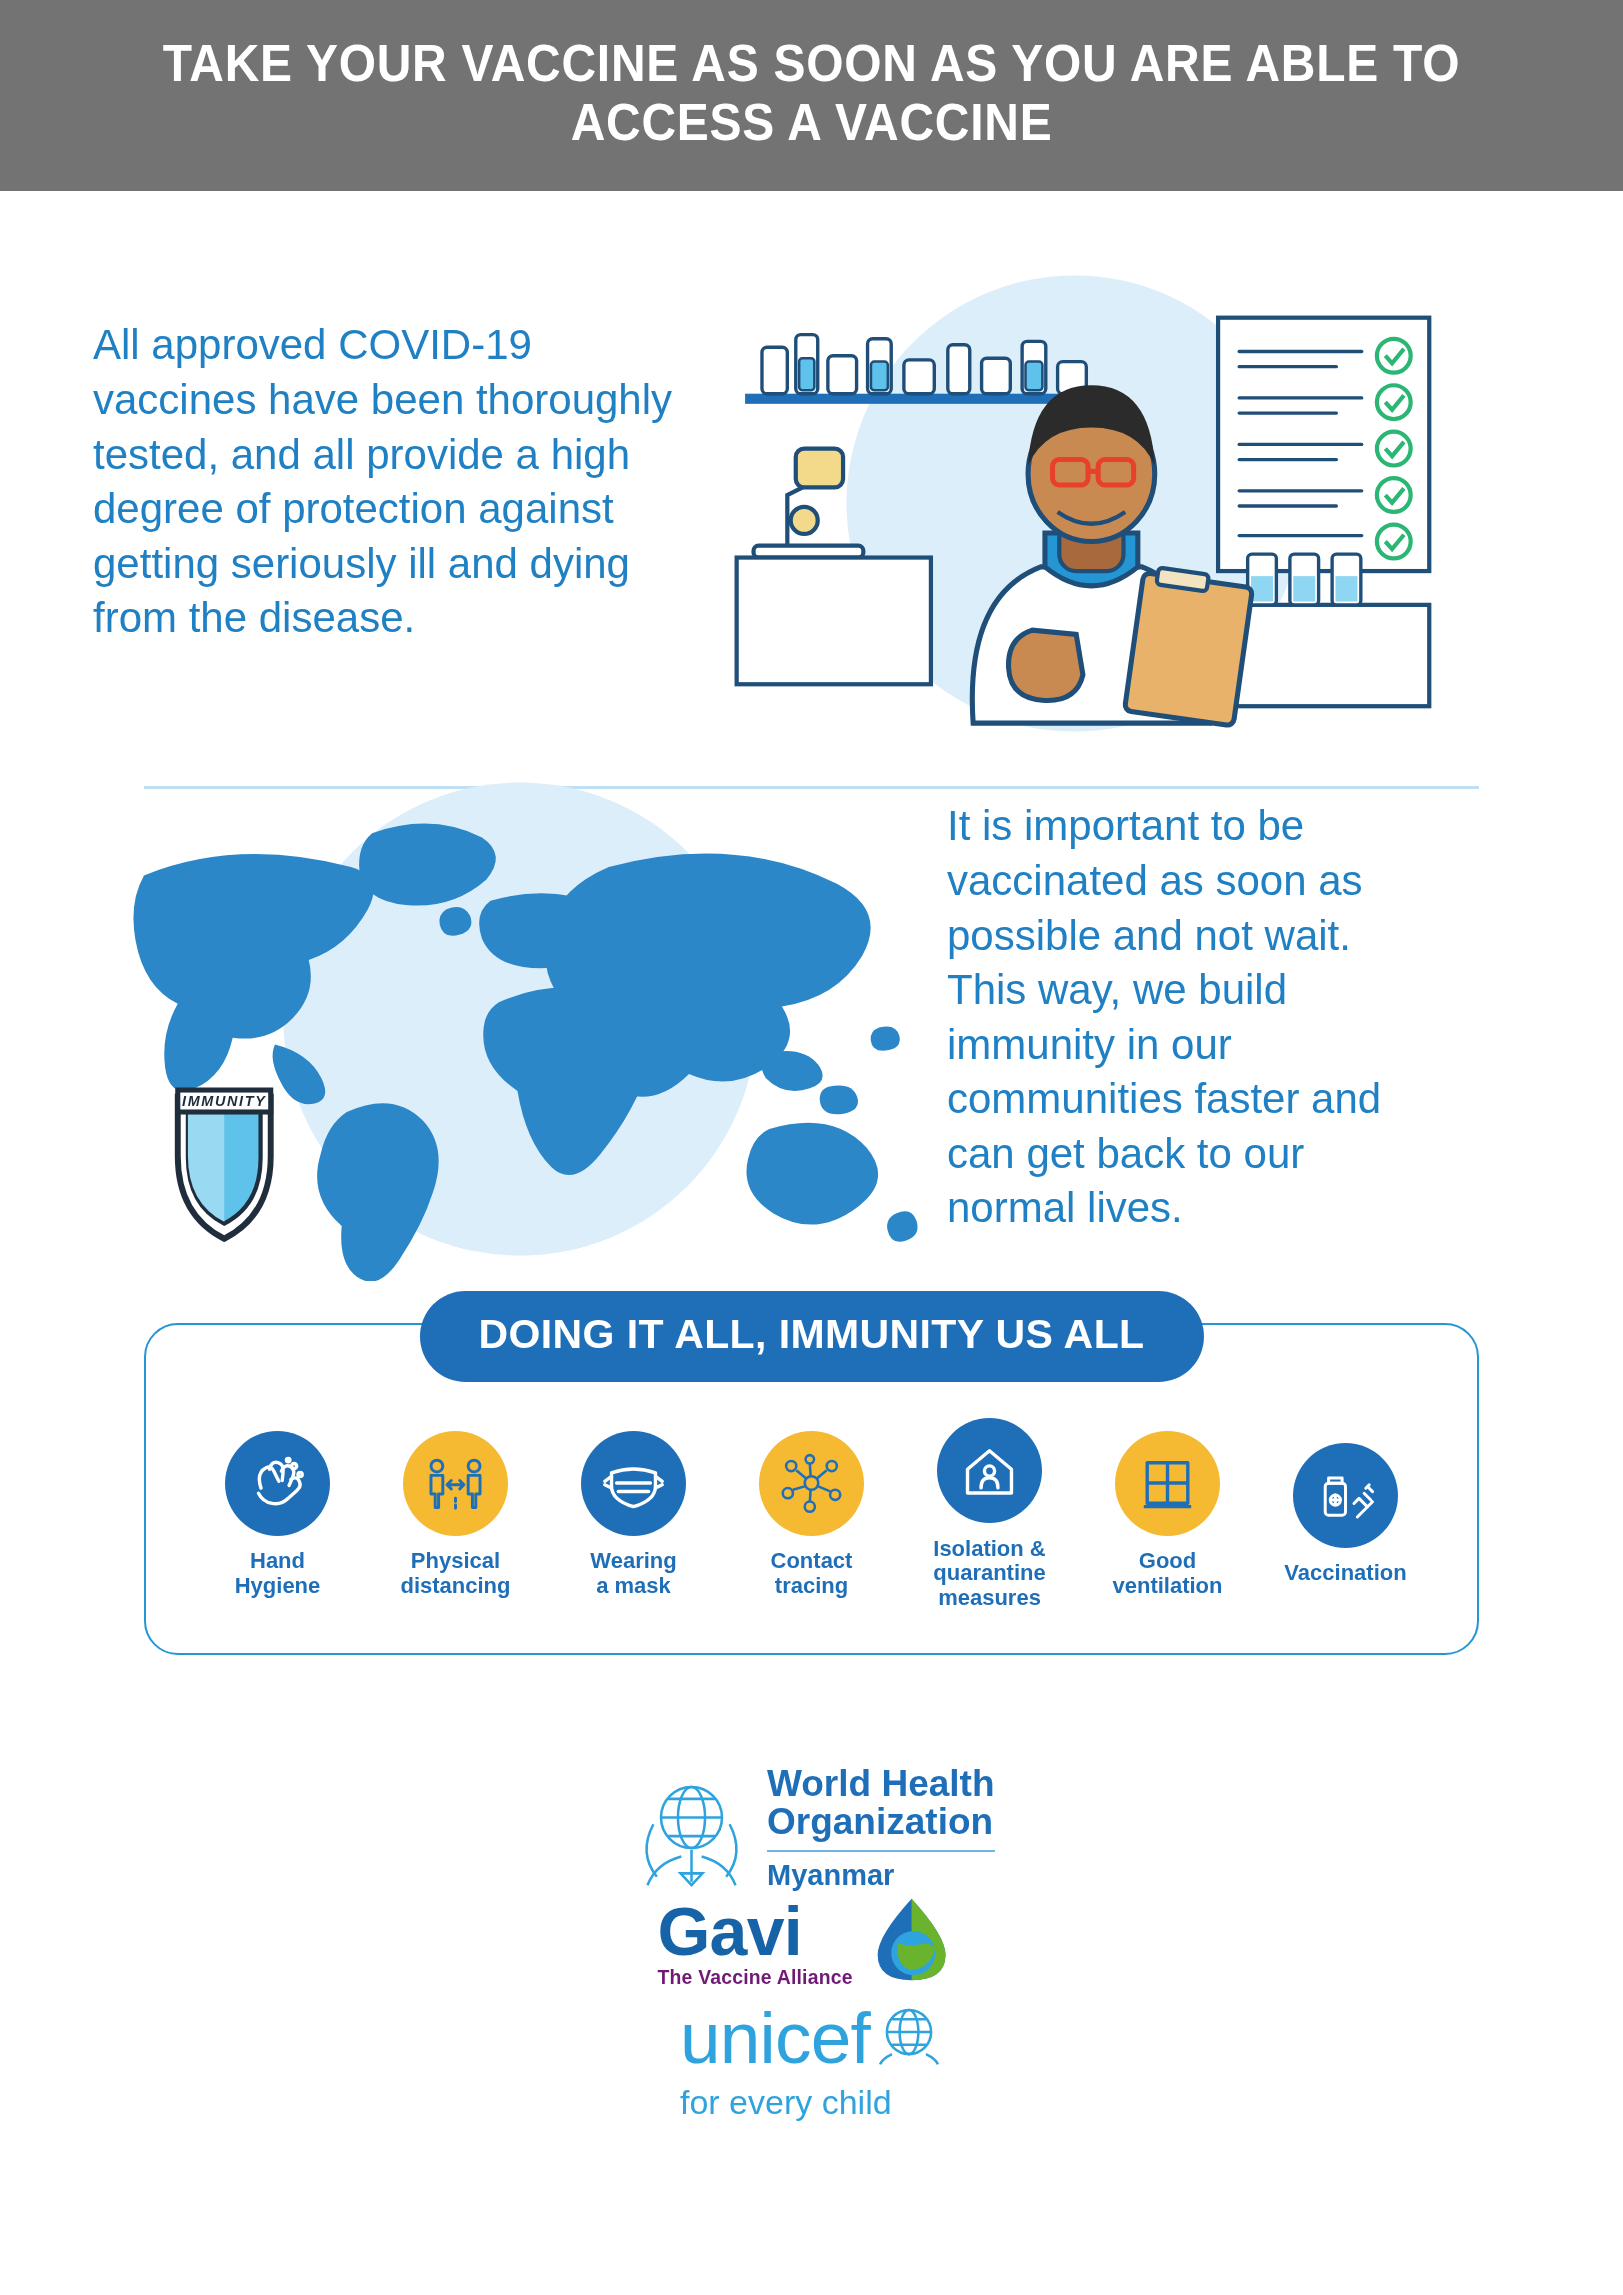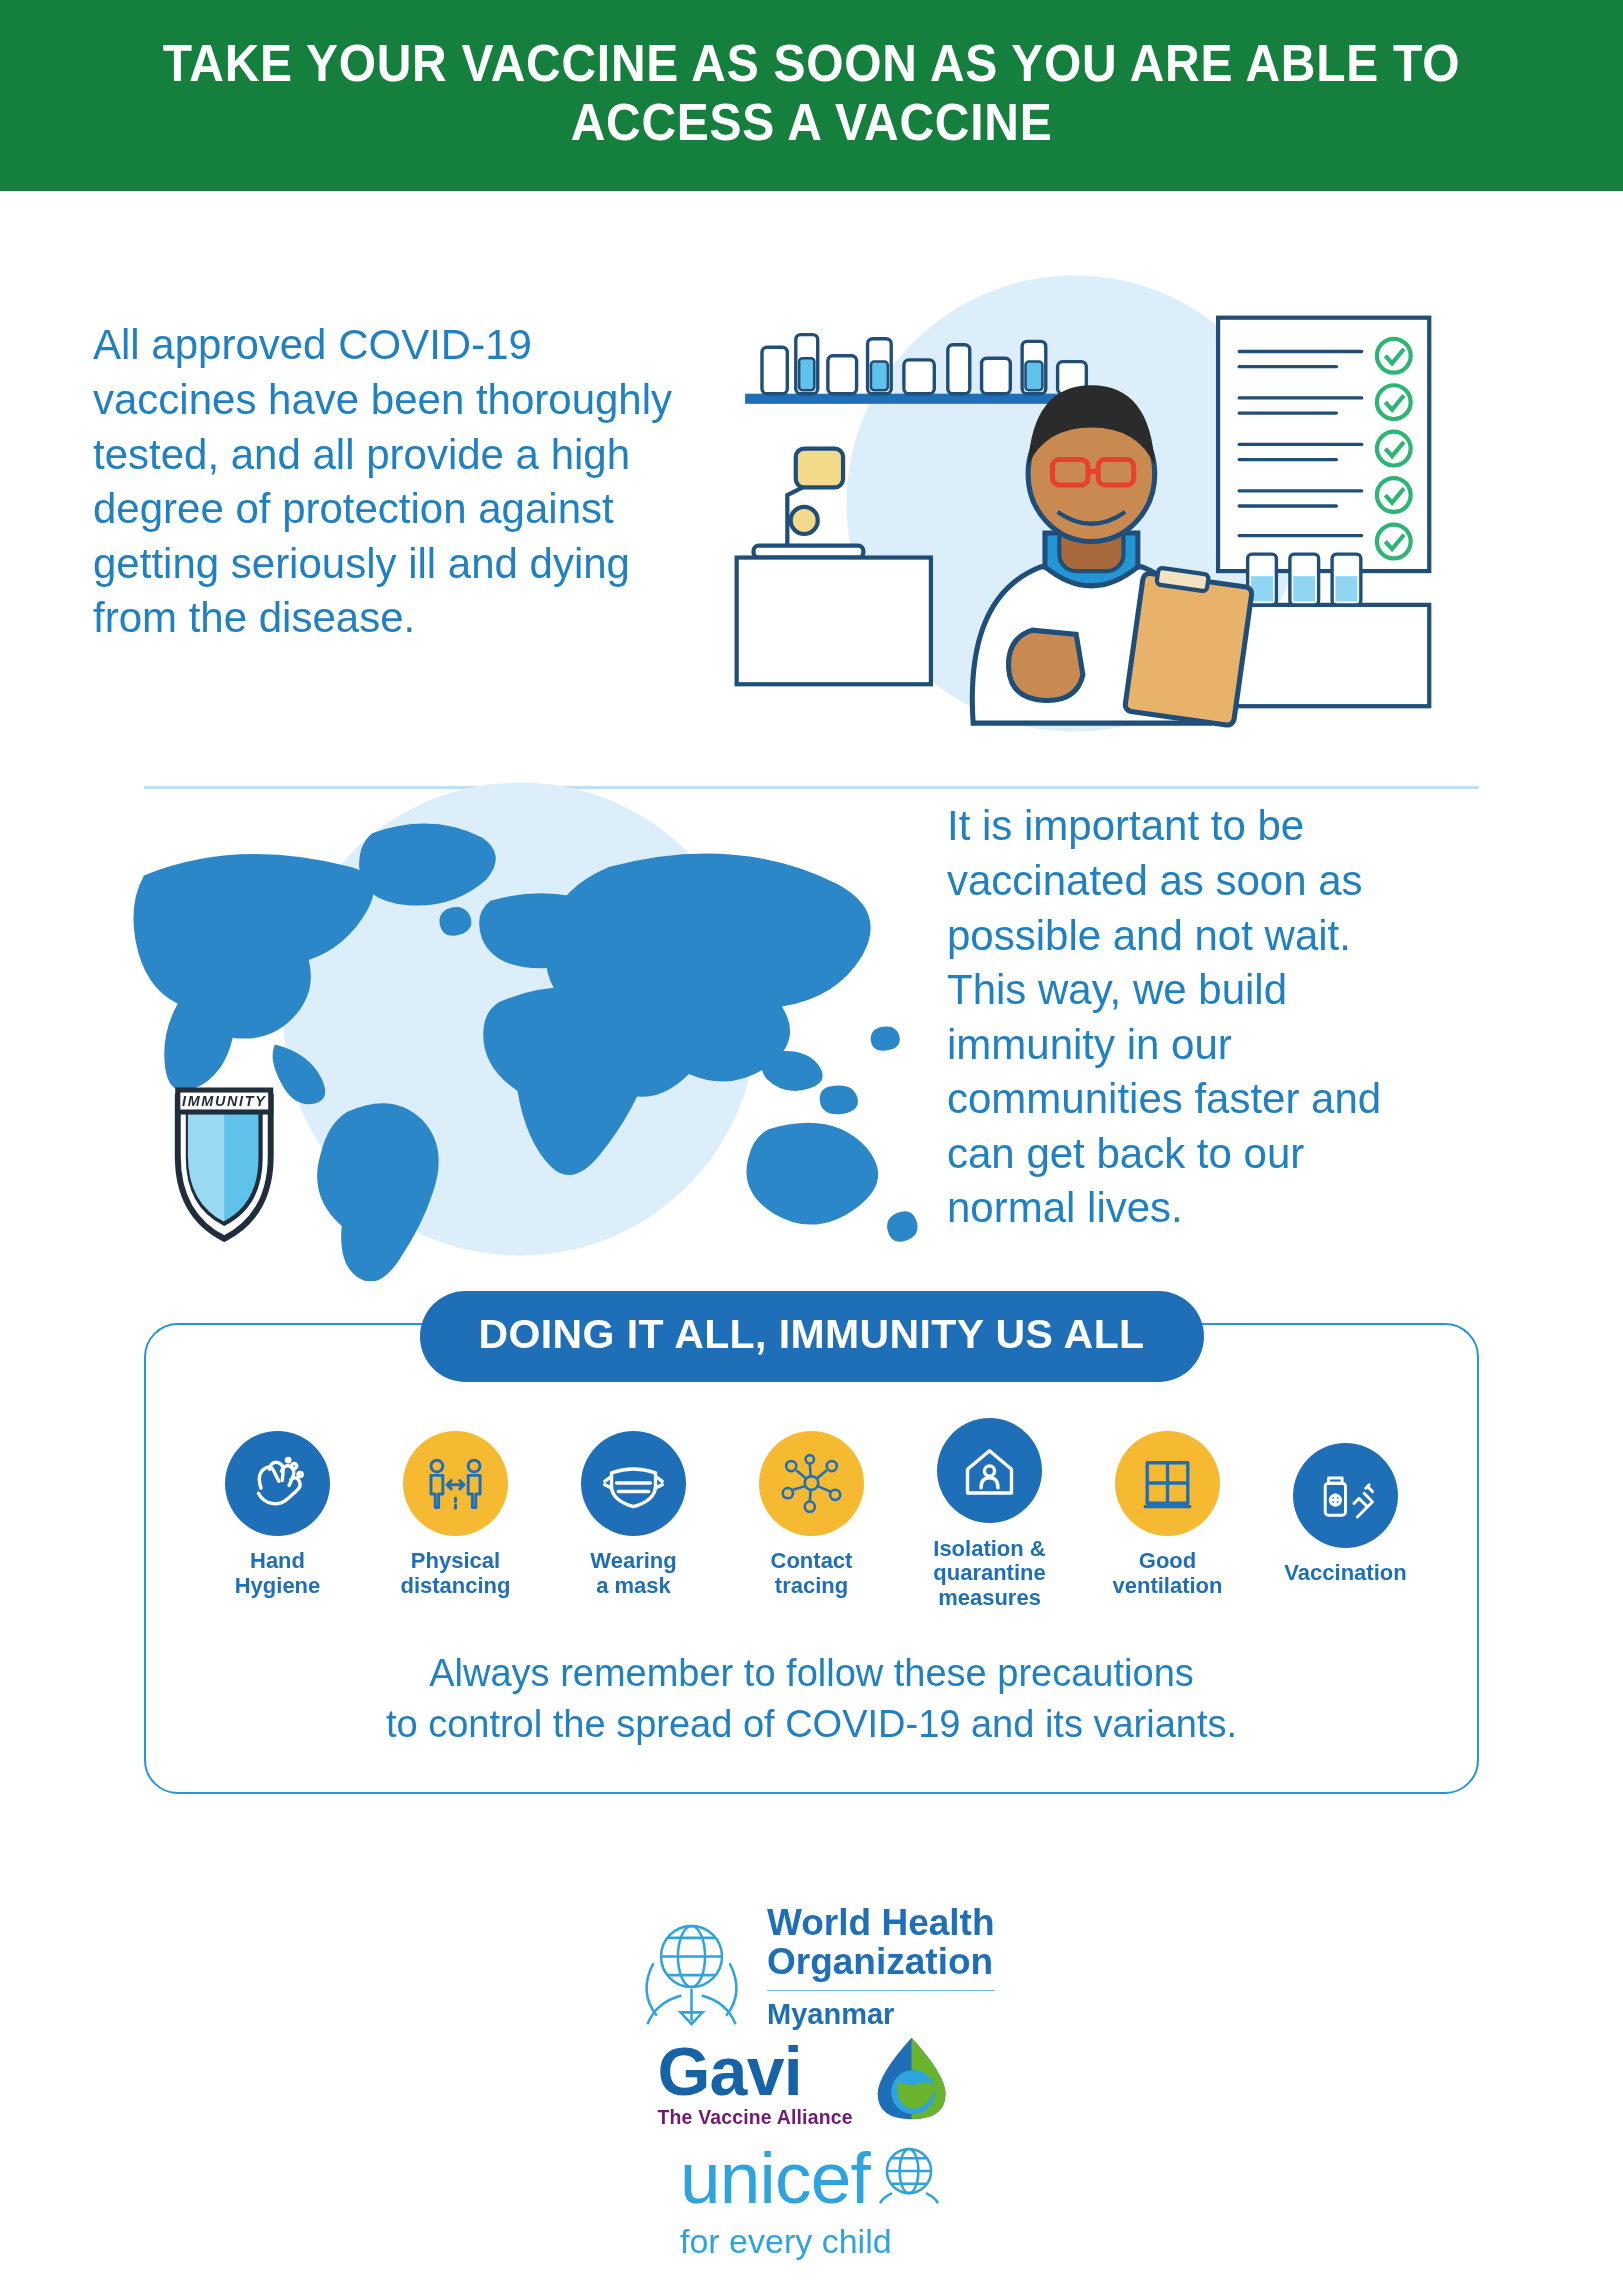--- a/index.html
+++ b/index.html
@@ -13,21 +13,21 @@
   .poster {
     position: relative;
     width: 1623px;
     height: 2295px;
     background: #ffffff;
   }
 
   
   .header {
     width: 100%;
-    background: #15803d;
+    background: #737373;
     padding: 34px 51px 39px 51px;
     text-align: center;
   }
   .header-title {
     color: #ffffff;
     font-size: 51px;
     font-weight: bold;
     letter-spacing: 0.8px;
     line-height: 1.16;
     font-stretch: condensed;
@@ -480,24 +480,20 @@
               </g>
             </svg>
           </div>
           <div class="icon-label">
             <span>Vaccination</span>
           </div>
         </div>
 
       </div>
 
-      <div class="protect-footer">
-        <div>Always remember to follow these precautions</div>
-        <div>to control the spread of COVID-19 and its variants.</div>
-      </div>
     </div>
   </div>
 
   <div class="logos">
 
     <div class="logo-who">
       <svg width="127" height="127" viewBox="0 0 150 150">
         <g fill="none" stroke="#2fa3dd" stroke-width="3">
           <circle cx="75" cy="62" r="36"></circle>
           <ellipse cx="75" cy="62" rx="16" ry="36"></ellipse>

